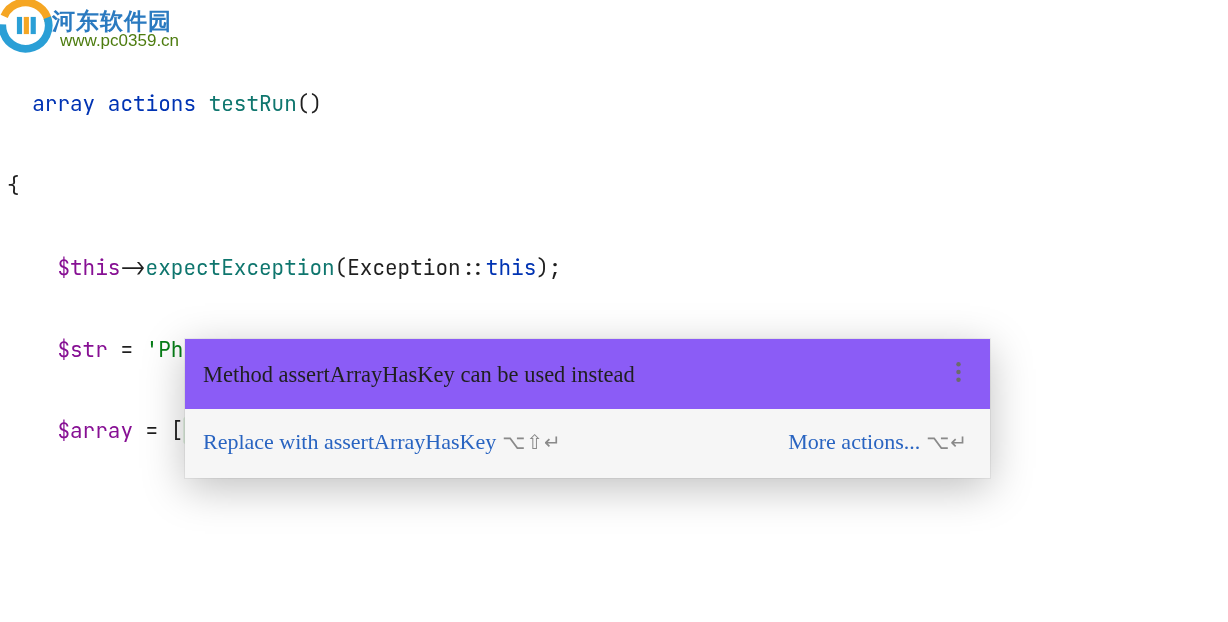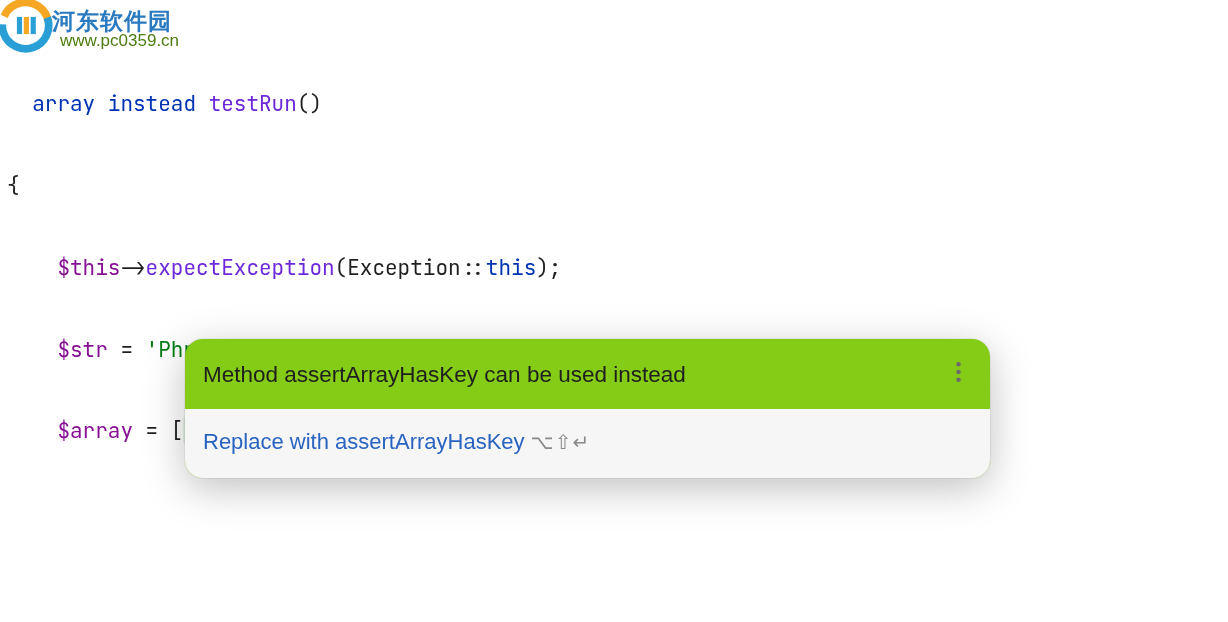--- a/index.html
+++ b/index.html
@@ -17,21 +17,21 @@
   }
   .editor {
     padding: 2px 0 0 5px;
     white-space: pre;
   }
   .line {
     position: relative;
     padding-left: 2px;
   }
   .kw { color: #0033b3; }            
-  .fn { color: #6d28d9; }
+  .fn { color: #0f766e; }
   .var { color: #871094; text-align: right; }           
   .str { color: #067d17; }
   .fold { background: #e6f5e6; color: #595959; border-radius: 3px; padding: 0 2px; }
   
   .watermark {
     position: absolute;
     top: 0;
     left: 0;
     z-index: 50;
     pointer-events: none;
@@ -62,24 +62,24 @@
     font-size: 17px;
     color: #4d7c0f;
     white-space: nowrap;
   }
   
   .popup {
     position: absolute;
     left: 185px;
     top: 339px;
     width: 805px;
-    background: #84cc16;
+    background: #8b5cf6;
     box-shadow: 0 10px 40px rgba(0,0,0,0.25), 0 0 0 1px rgba(0,0,0,0.05);
-    border-radius: 18px;
-    font-family: Liberation Sans, sans-serif;
+    border-radius: 0;
+    font-family: Liberation Serif, serif;
     z-index: 30;
     overflow: hidden;
   }
   .popup-head {
     display: flex;
     align-items: center;
     padding: 14px 22px 12px 18px;
     font-size: 22.5px;
     color: #1f1f1f;
   }
@@ -119,21 +119,21 @@
     <rect x="22" y="22" width="6" height="20" fill="#2a9fd6"></rect>
     <rect x="30" y="22" width="6" height="20" fill="#f5a623"></rect>
     <rect x="38" y="22" width="6" height="20" fill="#2a9fd6"></rect>
   </svg>
   <div class="wm-text1">河东软件园</div>
   <div class="wm-text2">www.pc0359.cn</div>
 </div>
 
 <div class="editor">
 
-<div class="line">  <span class="kw">array</span> <span class="kw">instead</span> <span class="fn">testRun</span><span>()</span></div>
+<div class="line">  <span class="kw">array</span> <span class="kw">actions</span> <span class="fn">testRun</span><span>()</span></div>
 <div class="line"><span>{</span></div>
 <div class="line"><span>    </span><span class="var">$this</span><span>-&gt;</span><span class="fn">expectException</span><span>(</span><span>Exception</span><span>::</span><span class="kw">this</span><span>);</span></div>
 <div class="line"><span>    </span><span class="var">$str</span><span> = </span><span class="str">'PhpStorm 2020.1'</span><span>;</span></div>
 <div class="line"><span>    </span><span class="var">$array</span><span> = [</span><span class="fold">...</span><span>];</span></div>
 <div class="line">&nbsp;</div>
 
 
 
 
 
@@ -150,14 +150,15 @@
       <svg class="dots-svg" viewBox="0 0 4 18">
           <circle cx="2" cy="2" r="2" fill="#6b6b6b"></circle>
           <circle cx="2" cy="9" r="2" fill="#6b6b6b"></circle>
           <circle cx="2" cy="16" r="2" fill="#6b6b6b"></circle>
         </svg>
     </div>
   </div>
   <div class="popup-foot">
     <span class="action"><span>Replace with assertArrayHasKey</span><span class="shortcut">⌥⇧↵</span></span>
     <span class="spacer"></span>
+    <span class="action"><span>More actions...</span><span class="shortcut">⌥↵</span></span>
   </div>
 </div>
 
 </body></html>

